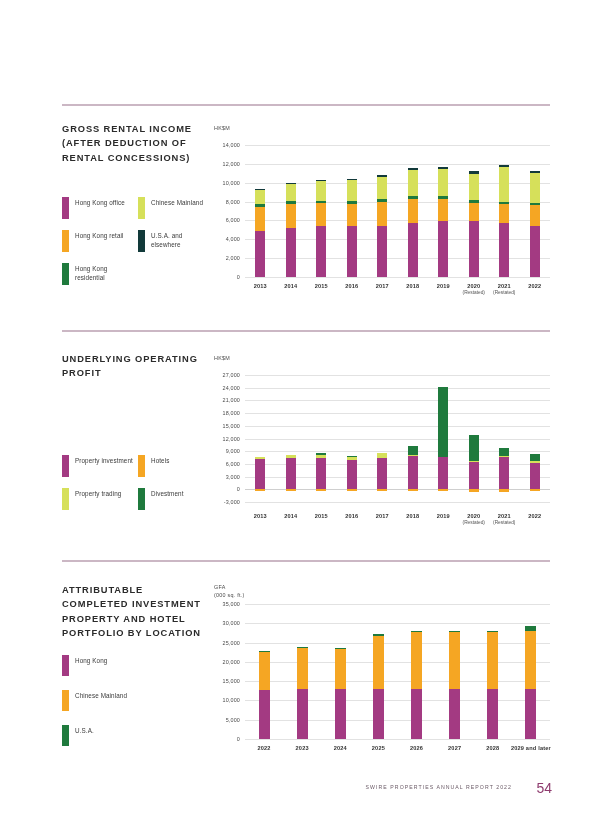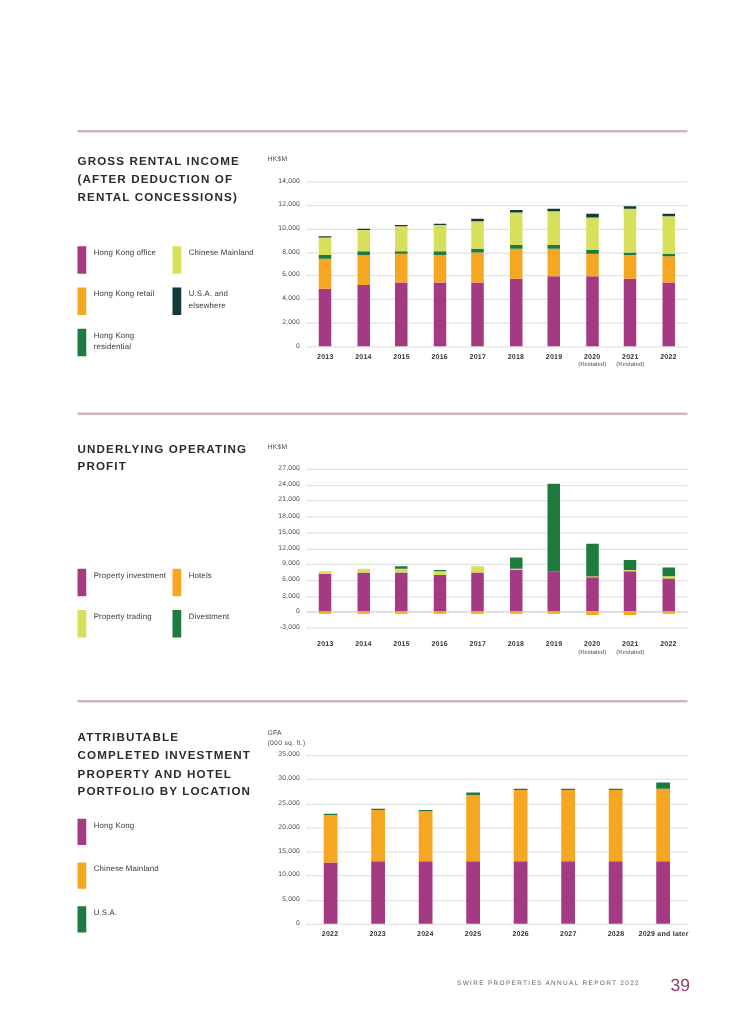--- a/index.html
+++ b/index.html
@@ -399,16 +399,16 @@
             <div class="seg" style="top: 85.2429px; height: 49.7571px; background: rgb(163, 58, 130);"></div>
             <div class="seg" style="top: 27px; height: 58.2429px; background: rgb(245, 166, 35);"></div>
             <div class="seg" style="top: 21.9857px; height: 5.01429px; background: rgb(31, 122, 61);"></div>
           </div>
         </div>
       </div>
     </div>
 
   <div class="footer">
     <div class="footer-text">SWIRE PROPERTIES ANNUAL REPORT 2022</div>
-    <div class="page-num">39</div>
+    <div class="page-num">54</div>
   </div>
 
 </div>
 
 </body></html>

